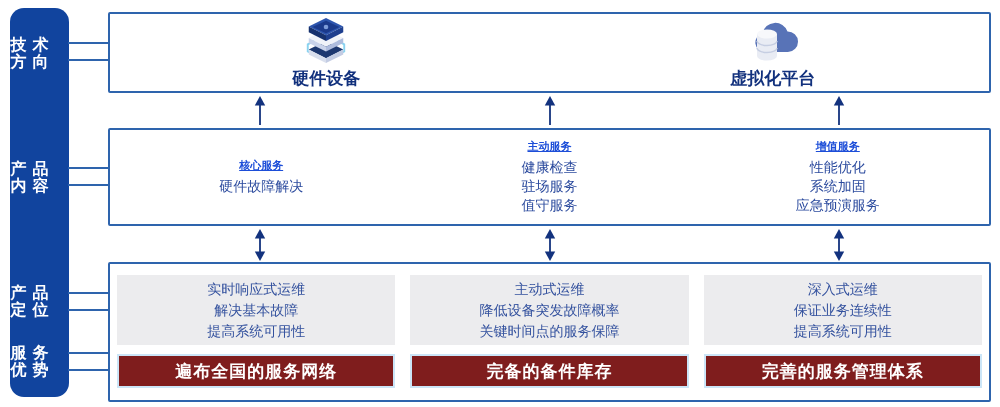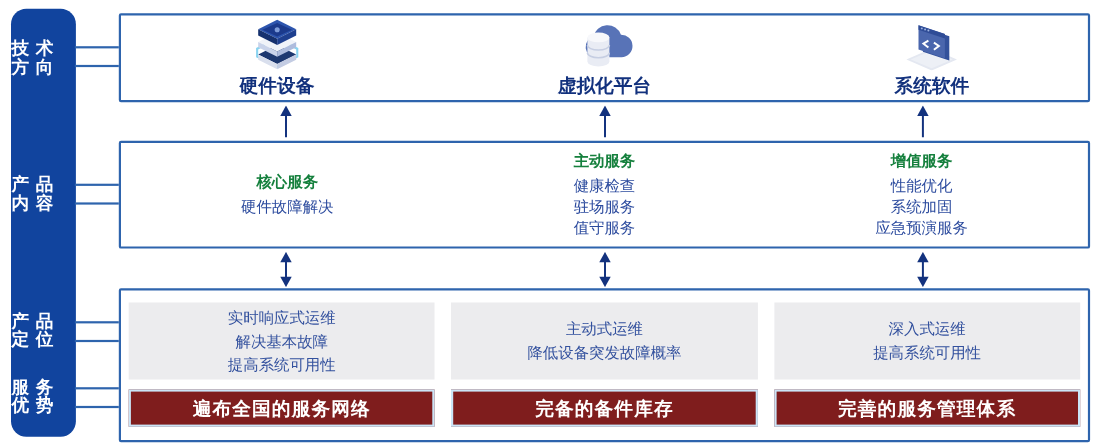--- a/index.html
+++ b/index.html
@@ -27,21 +27,21 @@
     border:2px solid #2E64AD; border-radius:2px; background:#ffffff;
   }
   .box-top { top:12px; height:81px; display:flex; align-items:center; padding:0 7px;gap:28px; }
   .box-mid { top:128px; height:98px; display:flex; padding:0 7px; }
   .box-bottom { top:262px; height:140px; display:flex; gap:15px; padding:11px 7px 0 7px; }
   
   .tcol { flex:1; display:flex; flex-direction:column; align-items:center; }
   .t-label { margin-top:3px; font-size:17px; font-weight:bold; color:#12317D; }
   
   .mcol { flex:1; display:flex; flex-direction:column; justify-content:center; align-items:center; text-align:center; }
-  .m-title { font-size:14px; font-weight:bold; color:#15803d; margin-bottom:4px; }
+  .m-title { font-size:11px; font-weight:bold; color:#1d4ed8; margin-bottom:4px;text-decoration:underline; }
   .m-item { font-size:14px; line-height:19px; color:#2C4B9E; }
   
   .bcol { flex:1; display:flex; flex-direction:column;border-radius:10px; }
   .gray-panel {
     height:70px; background:#ECECEE; display:flex; flex-direction:column;
     justify-content:center; align-items:center; text-align:center;
   }
   .g-line { font-size:14px; line-height:21px; color:#33519E; }
   .blue-bar {
     margin-top:9px; height:30px; background:#7f1d1d; border:2px solid #CBE5F7;
@@ -115,37 +115,20 @@
         <svg width="52" height="46" viewBox="0 0 52 46">
           <path d="M41 34 H18 a9.5 9.5 0 0 1 -2.5 -18.7 a13 13 0 0 1 25 -1.8 A10.2 10.2 0 0 1 41 34 Z" fill="#5873B7"></path>
           <path d="M10 16 L10 38 A10 4.5 0 0 0 30 38 L30 16 Z" fill="#E9ECF4"></path>
           <path d="M10 23 A10 4.5 0 0 0 30 23" stroke="#C6CEE2" stroke-width="1.4" fill="none"></path>
           <path d="M10 30 A10 4.5 0 0 0 30 30" stroke="#C6CEE2" stroke-width="1.4" fill="none"></path>
           <ellipse cx="20" cy="16" rx="10" ry="4.5" fill="#F7F8FB"></ellipse>
         </svg>
       </div>
       <div class="t-label">虚拟化平台</div>
     </div>
-    <div class="tcol">
-      <div class="icon-wrap">
-        <svg width="52" height="48" viewBox="0 0 52 48">
-          <polygon points="26,28 49,38 26,48 3,38" fill="#E4E8F1"></polygon>
-          <polygon points="26,30 45,38 26,46 7,38" fill="#EDF0F6"></polygon>
-          <polygon points="18,9 42,17 42,39 18,31" fill="#33519B"></polygon>
-          <polygon points="14,7 38,15 38,37 14,29" fill="#4A66AD"></polygon>
-          <polygon points="14,7 38,15 38,19 14,11" fill="#2F4C96"></polygon>
-          <circle cx="17" cy="9.8" r="0.9" fill="#9FB4E0"></circle>
-          <circle cx="20" cy="10.8" r="0.9" fill="#9FB4E0"></circle>
-          <circle cx="23" cy="11.8" r="0.9" fill="#9FB4E0"></circle>
-          <path d="M23 21 L18.5 23.7 L23 27.2" stroke="#ffffff" stroke-width="1.8" fill="none"></path>
-          <path d="M28 22.8 L32.5 25.8 L28 29.2" stroke="#ffffff" stroke-width="1.8" fill="none"></path>
-        </svg>
-      </div>
-      <div class="t-label">系统软件</div>
-    </div>
   </div>
 
   <div class="arrows arrows-1">
     <div class="acol">
       <svg width="12" height="29" viewBox="0 0 12 29">
           <polygon points="6,0 0.8,9.5 11.2,9.5" fill="#13327E"></polygon>
           <rect x="5.1" y="9" width="1.8" height="20" fill="#13327E"></rect>
         </svg>
     </div>
     <div class="acol">
@@ -211,25 +194,27 @@
         <div class="g-line">实时响应式运维</div>
         <div class="g-line">解决基本故障</div>
         <div class="g-line">提高系统可用性</div>
       </div>
       <div class="blue-bar">遍布全国的服务网络</div>
     </div>
     <div class="bcol">
       <div class="gray-panel">
         <div class="g-line">主动式运维</div>
         <div class="g-line">降低设备突发故障概率</div>
+        <div class="g-line">关键时间点的服务保障</div>
       </div>
       <div class="blue-bar">完备的备件库存</div>
     </div>
     <div class="bcol">
       <div class="gray-panel">
         <div class="g-line">深入式运维</div>
+        <div class="g-line">保证业务连续性</div>
         <div class="g-line">提高系统可用性</div>
       </div>
       <div class="blue-bar">完善的服务管理体系</div>
     </div>
   </div>
 
 </div>
 
 </body></html>

